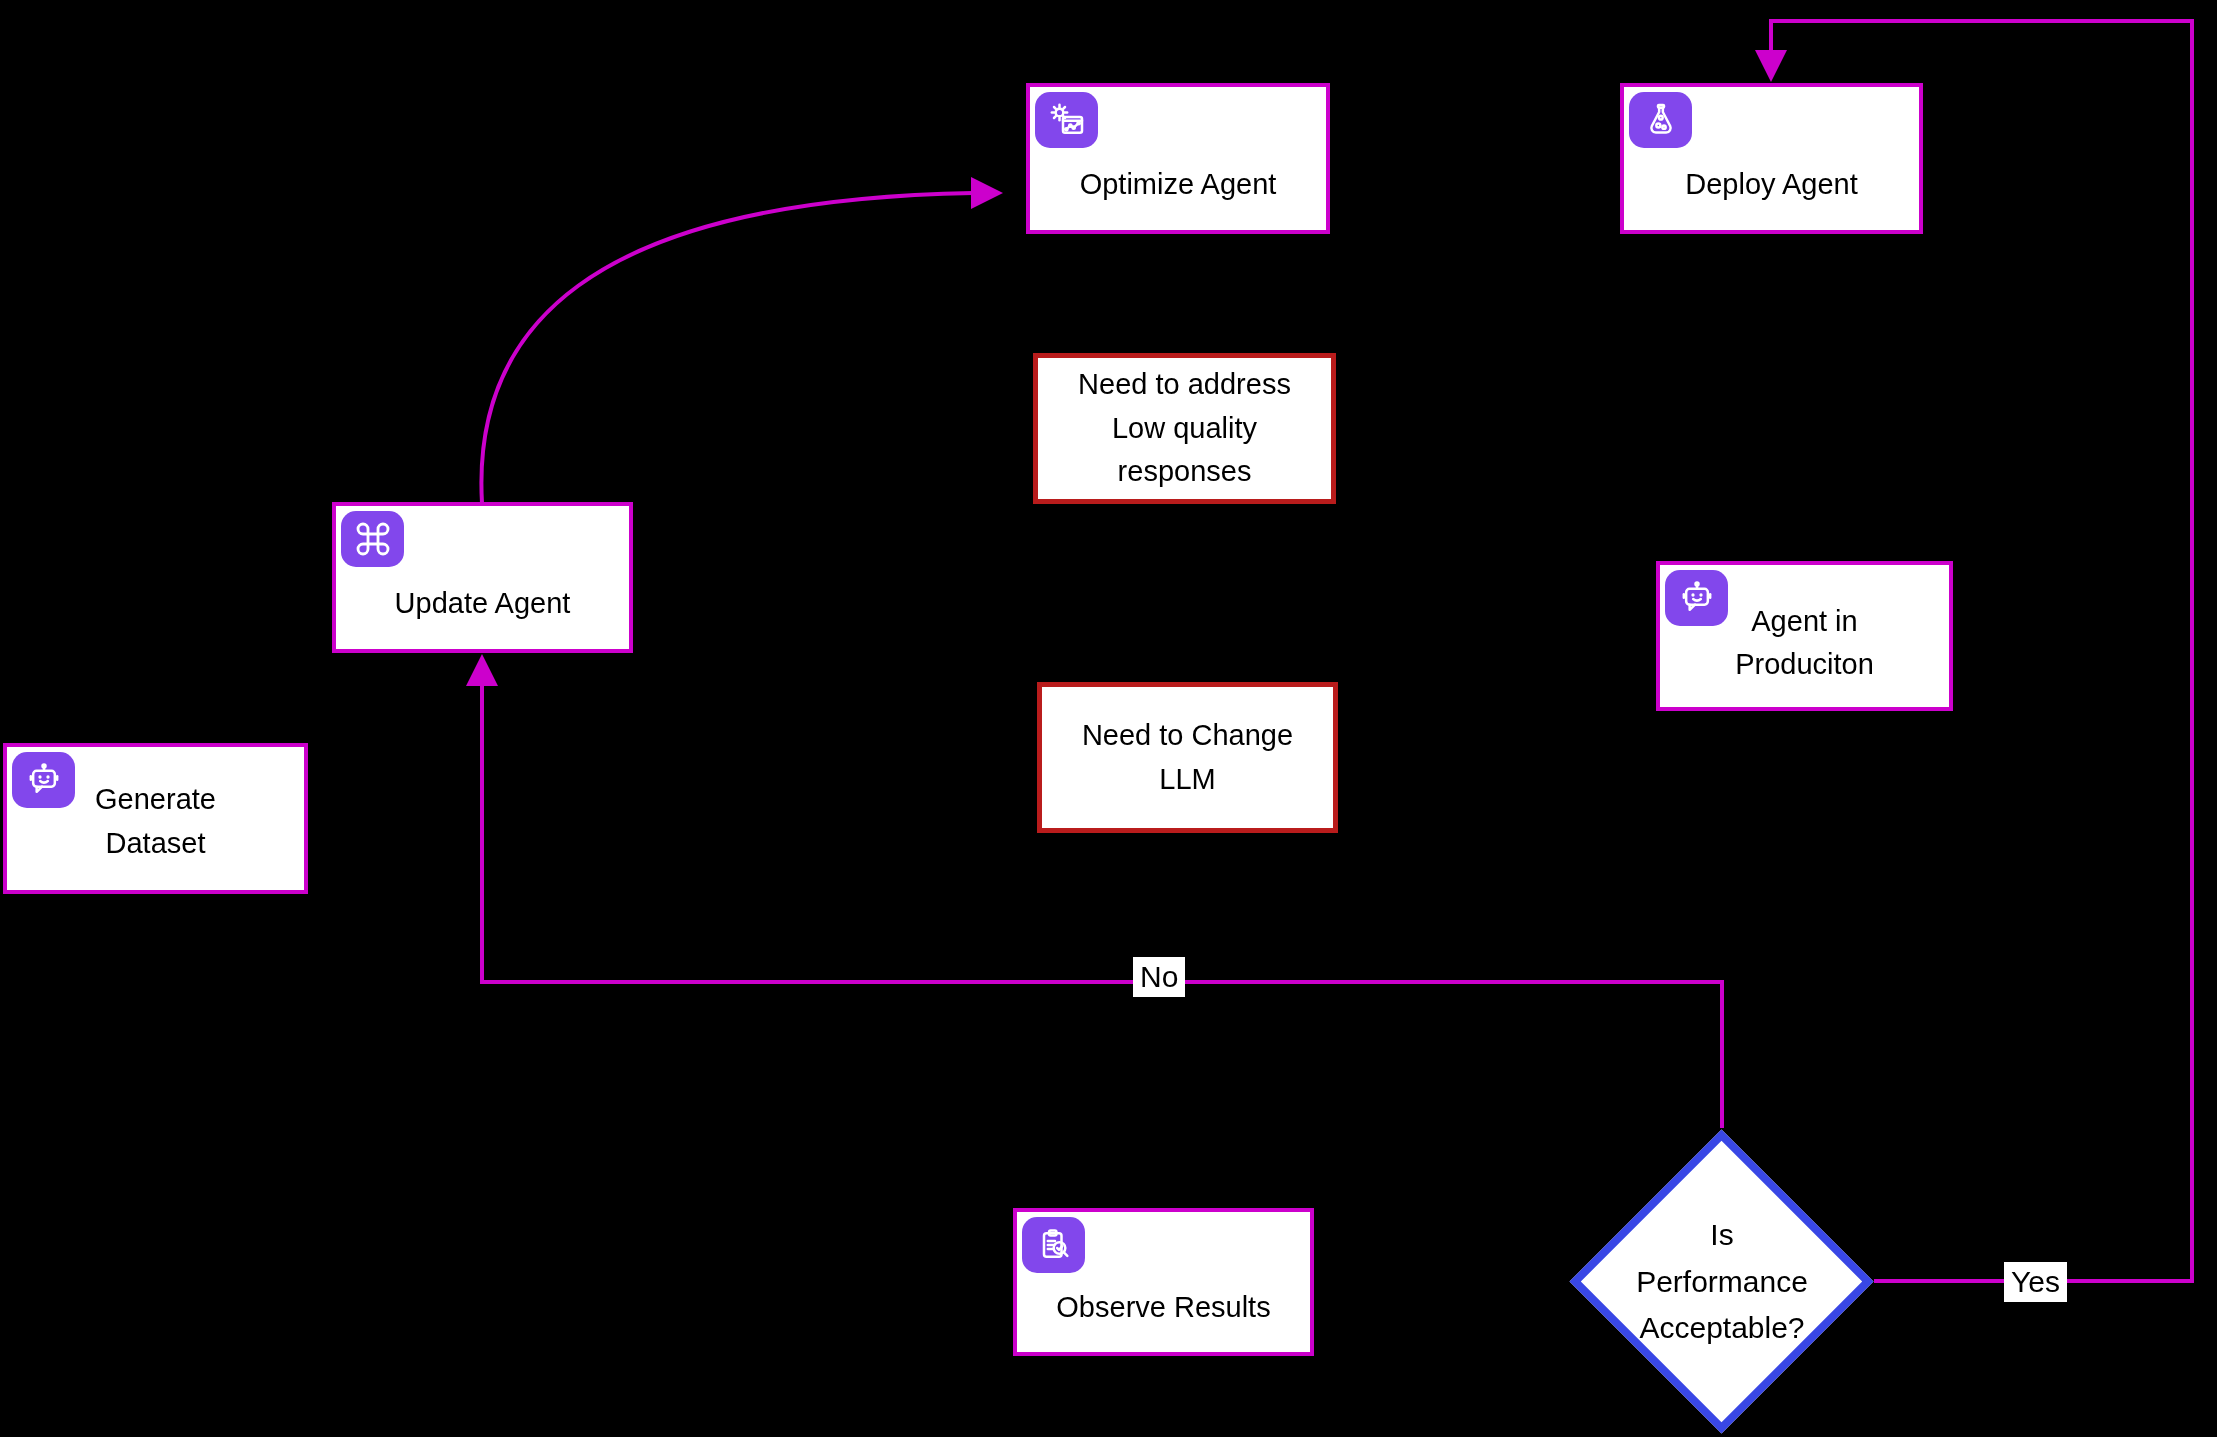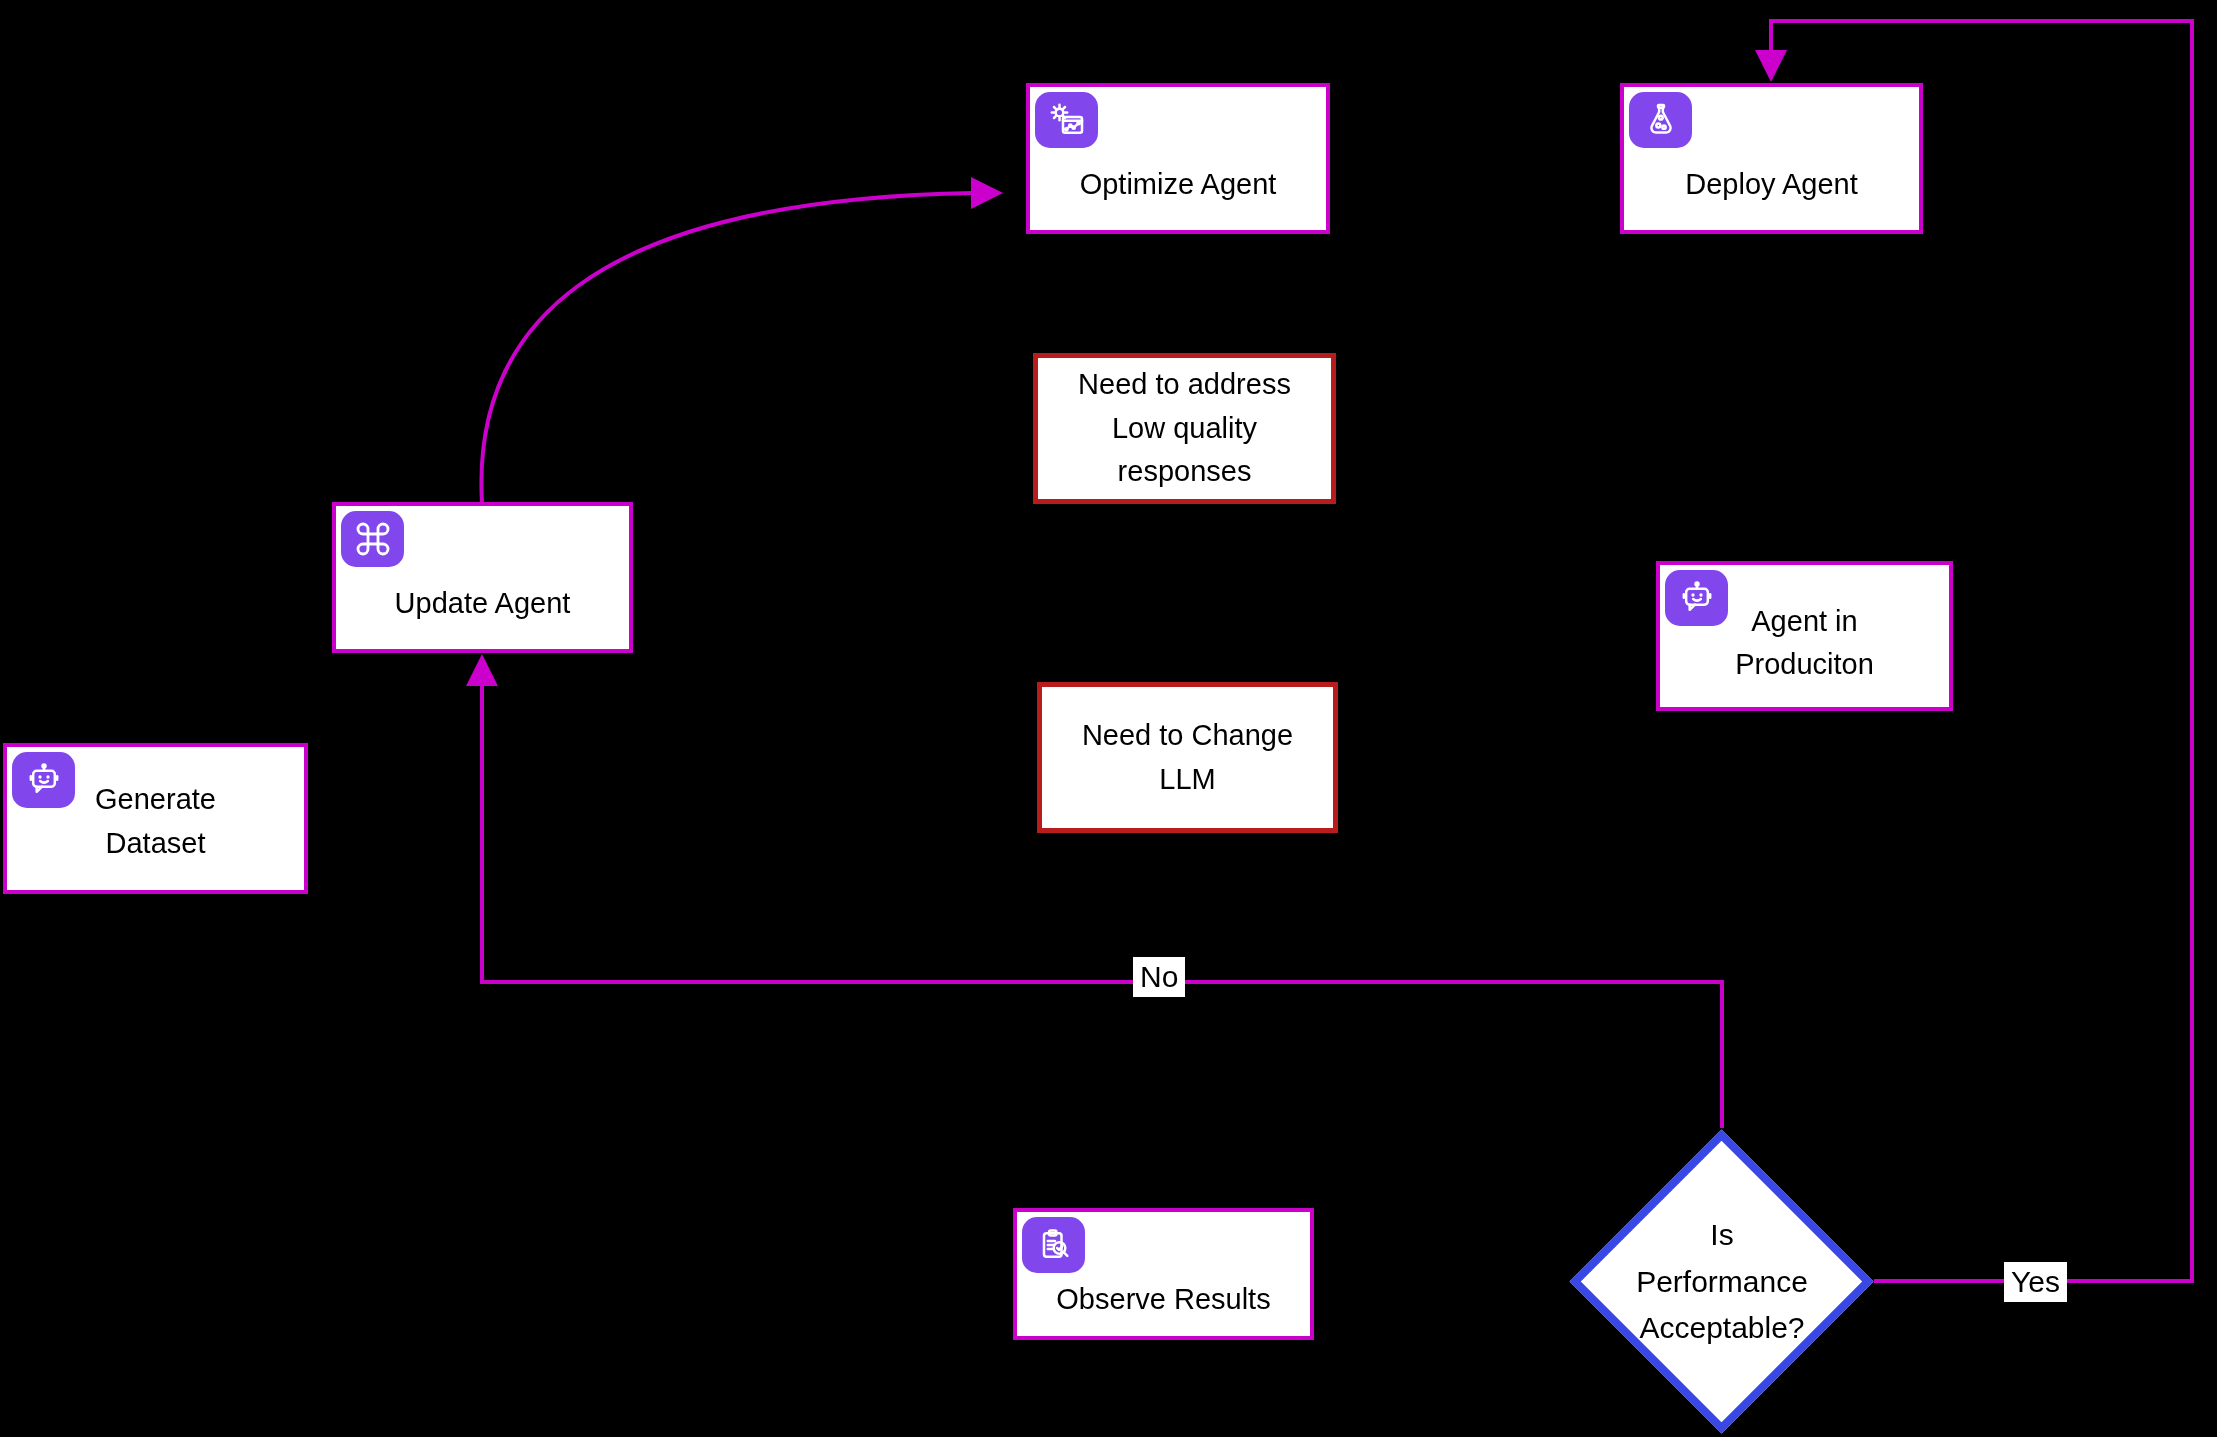--- a/index.html
+++ b/index.html
@@ -54,21 +54,21 @@
   
   #n-create   { left: 340px;  top: 82px;   width: 298px; height: 152px; padding-top: 52px; }
   #n-optimize { left: 1005px; top: 83px;   width: 304px; height: 151px; padding-top: 52px; margin-left: 21px; }
   #n-deploy   { left: 1620px; top: 83px;   width: 303px; height: 151px; padding-top: 52px; }
   #n-update   { left: 332px;  top: 502px;  width: 301px; height: 151px; padding-top: 52px; }
   #n-address  { left: 1033px; top: 353px;  width: 303px; height: 151px; }
   #n-prod     { left: 1656px; top: 561px;  width: 297px; height: 150px; padding-top: 14px; }
   #n-llm      { left: 1037px; top: 682px;  width: 301px; height: 151px; }
   #n-generate { left: 3px;    top: 743px;  width: 305px; height: 151px; padding-top: 6px; }
   #n-evaluate { left: 325px;  top: 1206px; width: 303px; height: 151px; padding-top: 52px; }
-  #n-observe  { left: 1013px; top: 1208px; width: 301px; height: 132px; padding-top: 52px; }
+  #n-observe  { left: 1013px; top: 1208px; width: 301px; height: 148px; padding-top: 52px; }
 
   
   #diamond-shape {
     position: absolute;
     left: 1614px; top: 1174px;
     width: 215px; height: 215px;
     box-sizing: border-box;
     background: #ffffff;
     border: 8px solid #3947E5;
     transform: rotate(45deg);

